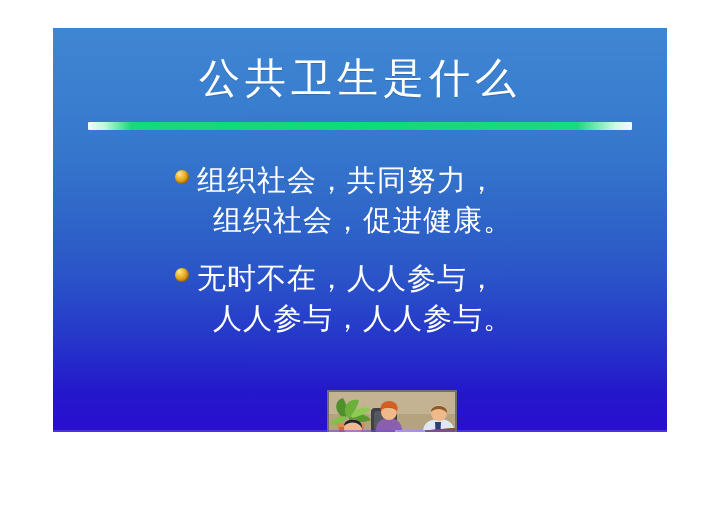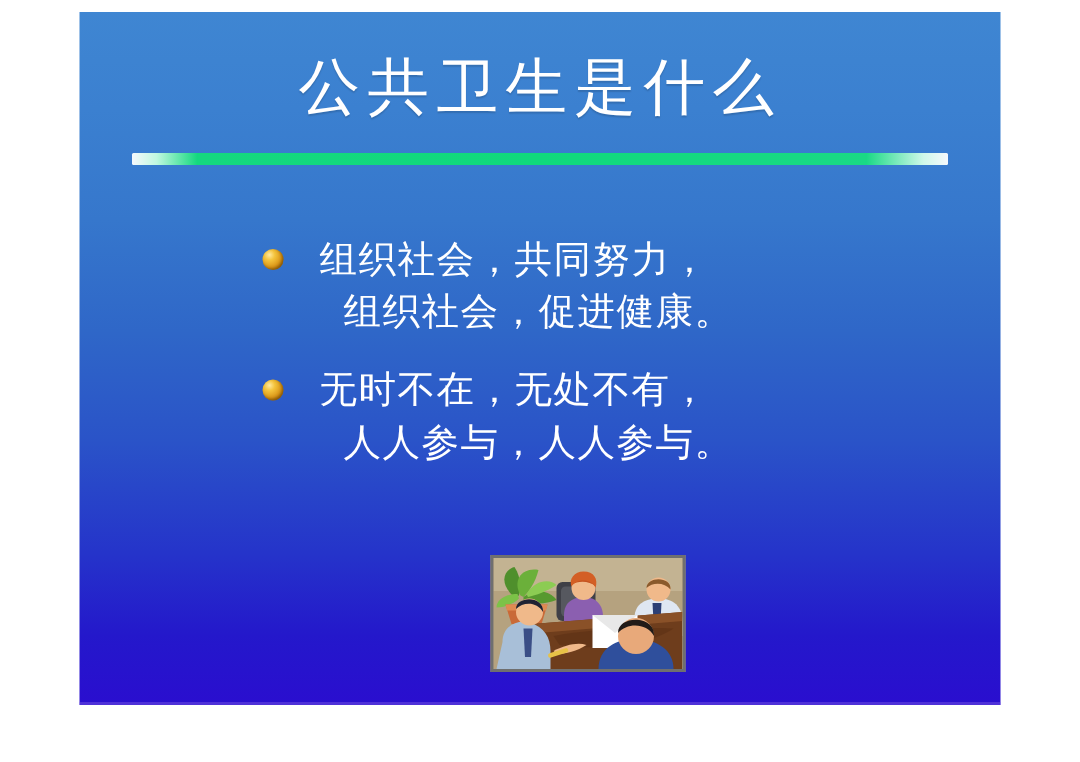--- a/index.html
+++ b/index.html
@@ -11,23 +11,23 @@
     overflow: hidden;
   }
   body {
     font-family: "DejaVu Sans", sans-serif;
   }
 
   
   #slide-canvas {
     position: absolute;
     left: 53px;
-    top: 8px;
+    top: 28px;
     width: 614px;
-    height: 462px;
+    height: 404px;
     background: linear-gradient(to bottom,
         #3f86d2 0%,
         #3b80d0 14%,
         #3677cc 30%,
         #2f67c8 46%,
         #2a53c8 62%,
         #2534ca 78%,
         #2418cb 90%,
         #2a0ecf 100%);
     box-sizing: border-box;
@@ -103,25 +103,25 @@
     border-radius: 50%;
     background:
       radial-gradient(circle at 33% 28%,
         #ffe9a0 0%,
         #f4c33c 26%,
         #d99416 62%,
         #9a6207 100%);
     box-shadow: inset -1px -1px 2px rgba(90,55,0,.55);
   }
   .bullet-text {
-    margin: 16px;
+    margin: 0;
     padding-left: 22px;
     color: #ffffff;
     font-family: "DejaVu Serif", "Liberation Serif", serif;
-    font-size: 25px;
+    font-size: 29px;
     line-height: 1.38;
     letter-spacing: 1px;
     white-space: nowrap;
   }
   .bullet-text .line-2 {
     display: block;
     padding-left: 16px;
   }
 
   
@@ -155,21 +155,21 @@
       <span class="bullet-marker"></span>
       <p class="bullet-text">
         <span>组织社会，共同努力，</span>
         <span class="line-2">组织社会，促进健康。</span>
       </p>
     </div>
 
     <div class="bullet-row">
       <span class="bullet-marker"></span>
       <p class="bullet-text">
-        <span>无时不在，无处不有，</span>
+        <span>无时不在，人人参与，</span>
         <span class="line-2">人人参与，人人参与。</span>
       </p>
     </div>
 
   </div>
 
   <div id="meeting-clipart">
     <svg width="126" height="74" viewBox="0 0 126 74" xmlns="http://www.w3.org/2000/svg">
 
       <rect x="0" y="0" width="126" height="74" fill="#b5a27f"></rect>

